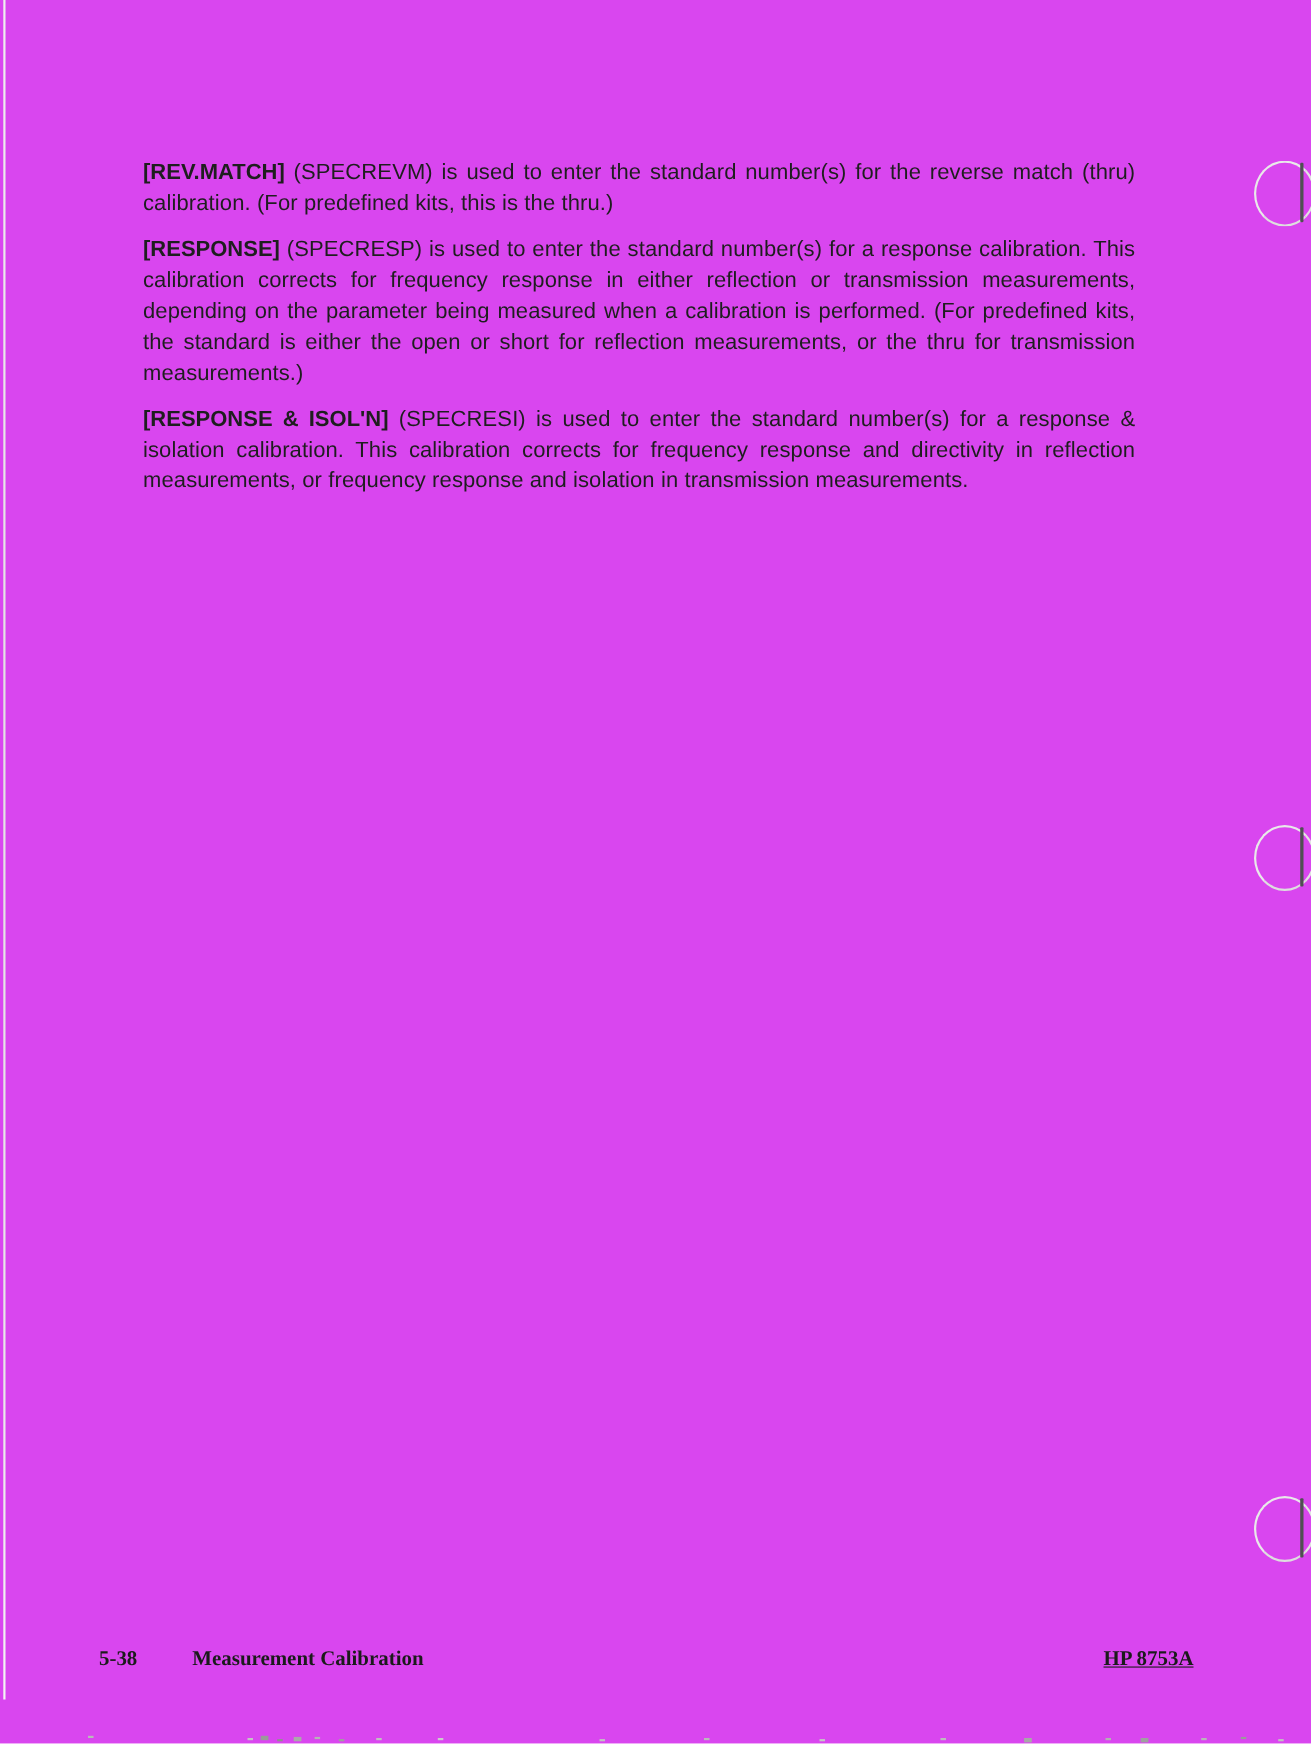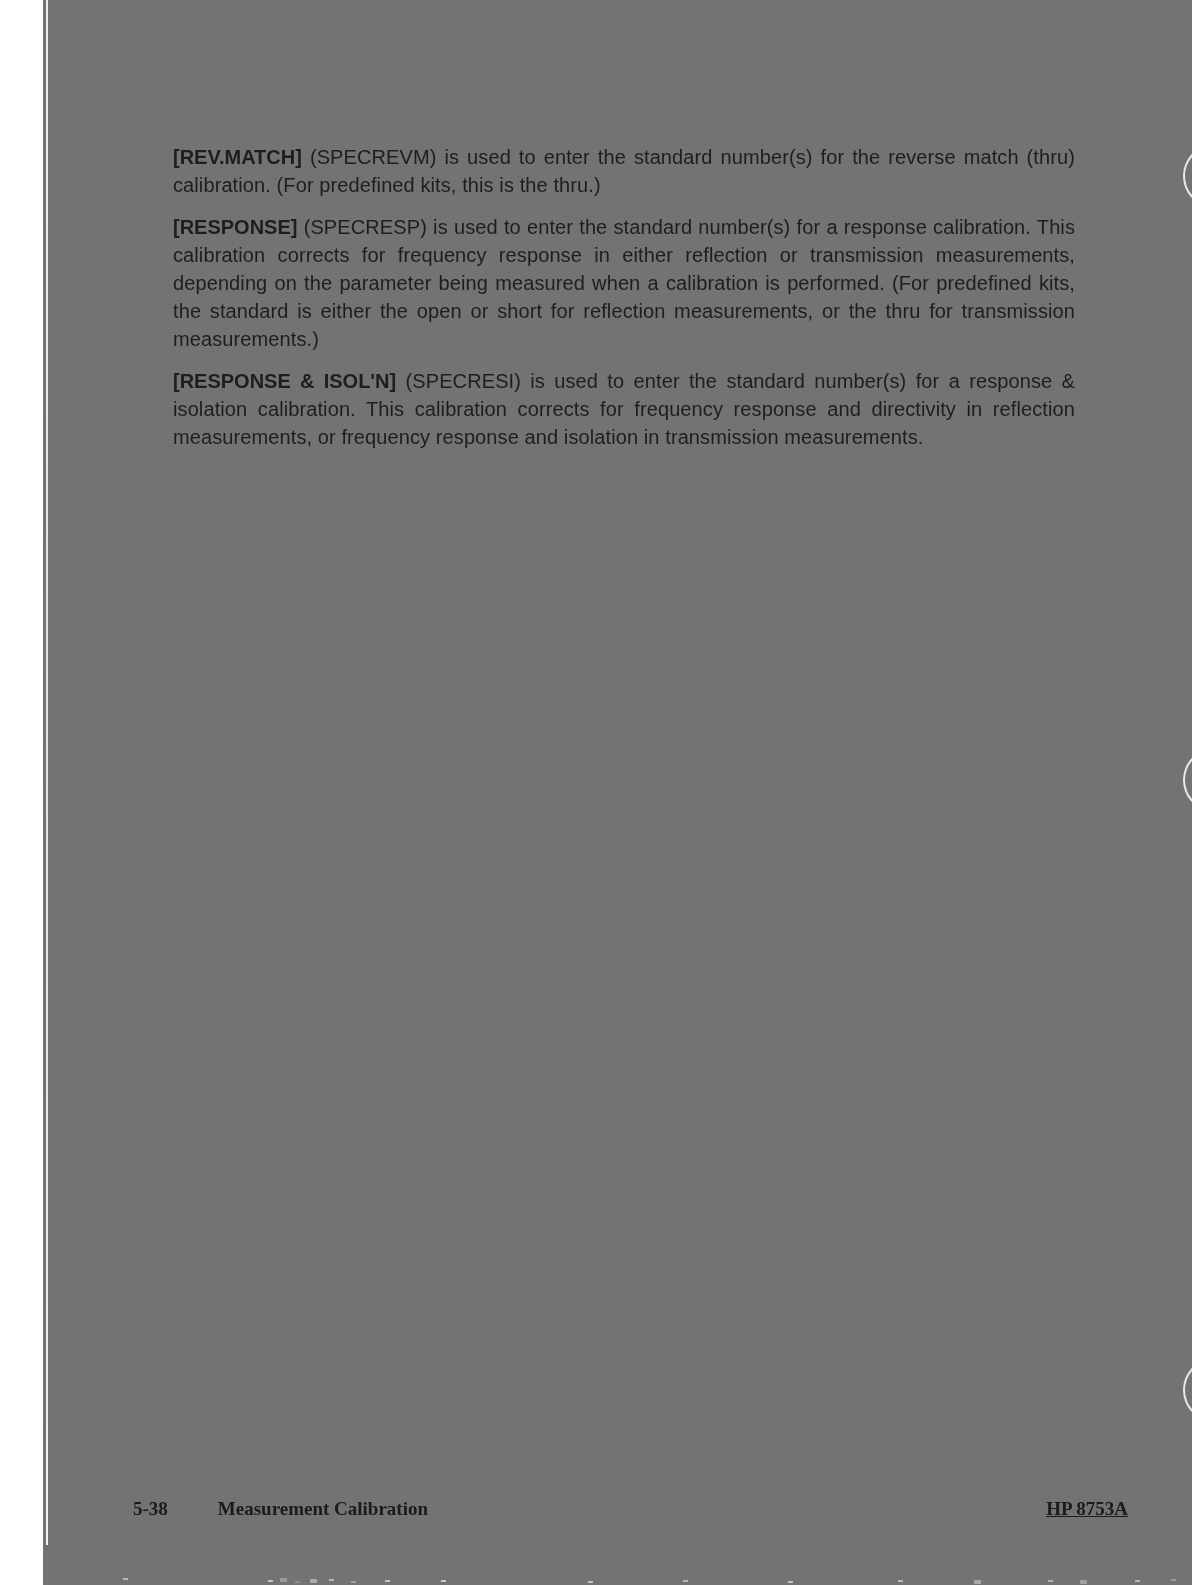--- a/index.html
+++ b/index.html
@@ -10,22 +10,21 @@
   body {
     width: 1192px;
     height: 1585px;
     position: relative;
     overflow: hidden;
     font-family: "Liberation Sans", sans-serif;
   }
   .page {
     position: absolute;
     inset: 0;
-    background: #737373;
-    margin-left: 43px;
+    background: #d946ef;
   }
   
   .left-edge-line {
     position: absolute;
     left: 3px;
     top: 0;
     width: 2px;
     height: 1545px;
     background: linear-gradient(to bottom, #efefef 0%, #e3e3e3 40%, #e8e8e8 80%, #f4f4f4 100%);
   }

